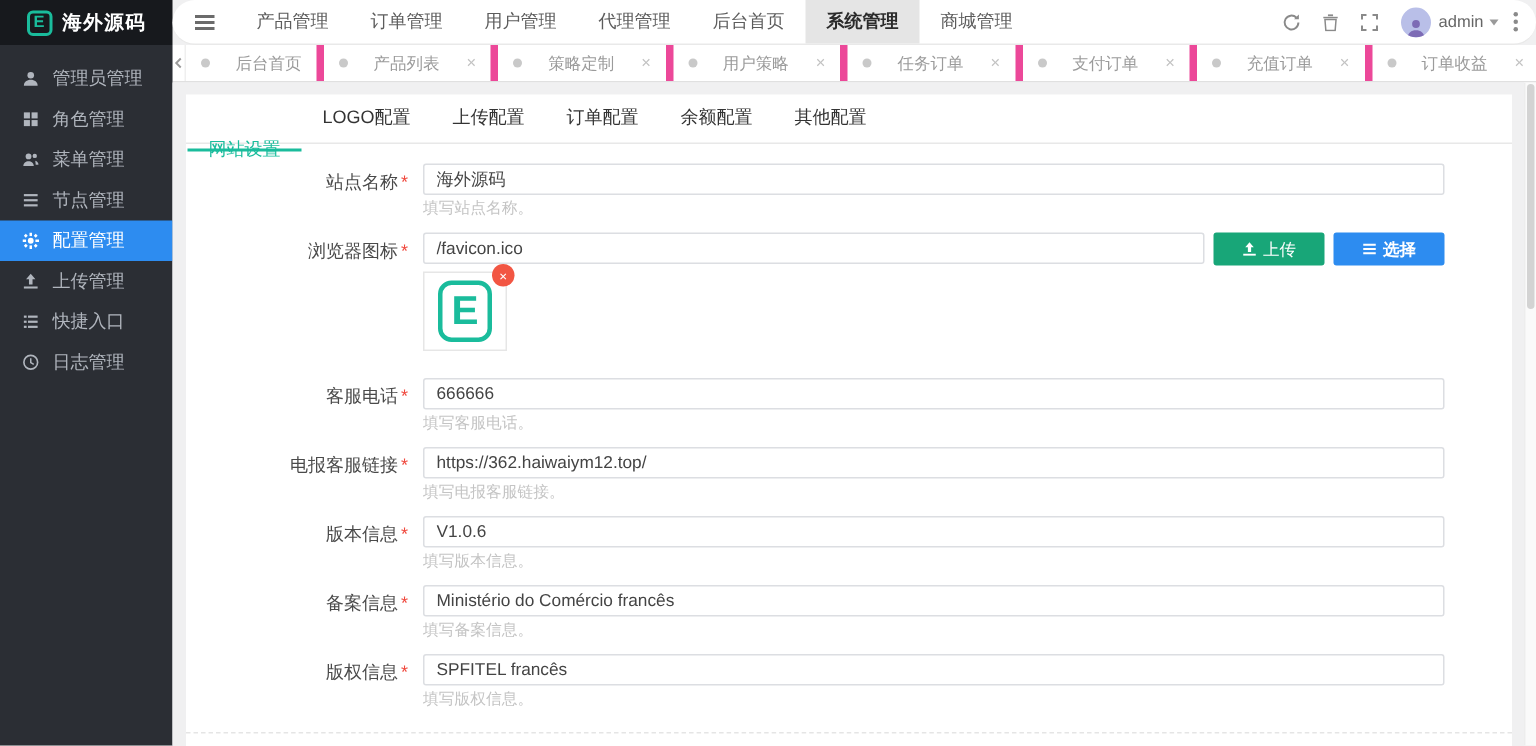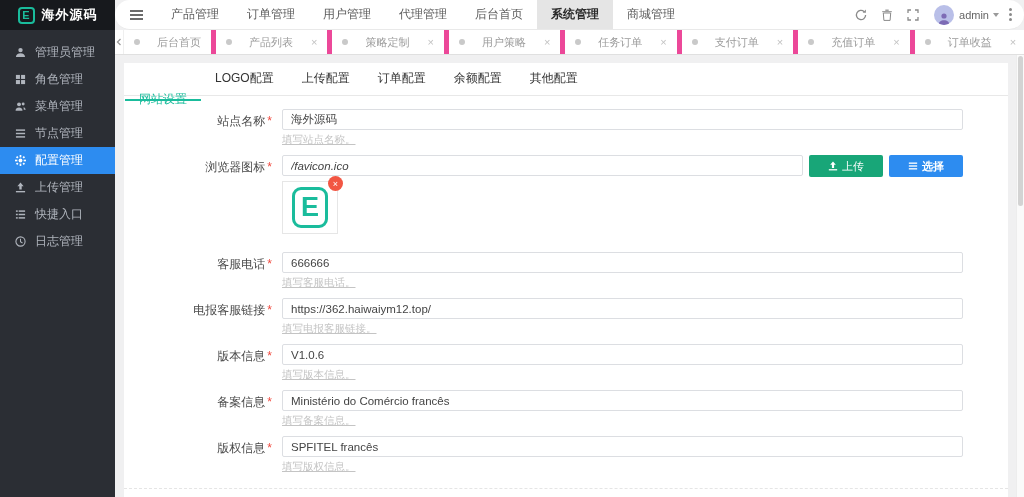--- a/index.html
+++ b/index.html
@@ -61,23 +61,23 @@
   .card-tab.active { color:#1abc9c; border-bottom-color:#1abc9c;margin-top:36px; }
 
   .form { padding-top:13px; }
   .form-row { display:flex; margin-bottom:10px; }
   .f-label { width:148px; flex-shrink:0; text-align:right; font-size:12px; color:#4a4a4a;
     padding-top:4px; }
   .req { color:#f04a3f; margin-left:2px; }
   .f-control { flex:1; margin-left:10px; margin-right:45px; }
   .f-input { width:100%; height:21px; border:1px solid #dcdee2; border-radius:2px;
     font-size:11.5px; color:#444; padding:0 8px; outline:none; font-family:inherit; background:#fff; }
-  .help { font-size:10.5px; color:#c4c4c4; margin-top:4px; line-height:11px;text-decoration:underline; }
+  .help { font-size:10.5px; color:#c4c4c4; margin-top:4px; line-height:11px; }
   .input-group { display:flex; gap:6px; }
-  .input-group .f-input { flex:1;font-style:italic; }
+  .input-group .f-input { flex:1; }
   .btn { border:none; border-radius:2px; font-size:11px; height:22px; padding:0 19px;
     display:inline-flex; align-items:center; gap:4px; cursor:pointer; color:#fff; font-family:inherit; }
   .btn svg { width:10px; height:10px; fill:#fff; }
   .btn-upload { background:#18a678; }
   .btn-choose { background:#2d8cf0;font-weight:bold; }
 
   .preview-wrap { margin-top:4px; margin-bottom:8px; position:relative; width:56px; }
   .preview { width:56px; height:53px; border:1px solid #e6e6e6; background:#fff;
     display:flex; align-items:center; justify-content:center; }
   .e-mark { width:36px; height:41px; border:3px solid #1abc9c; border-radius:9px;

